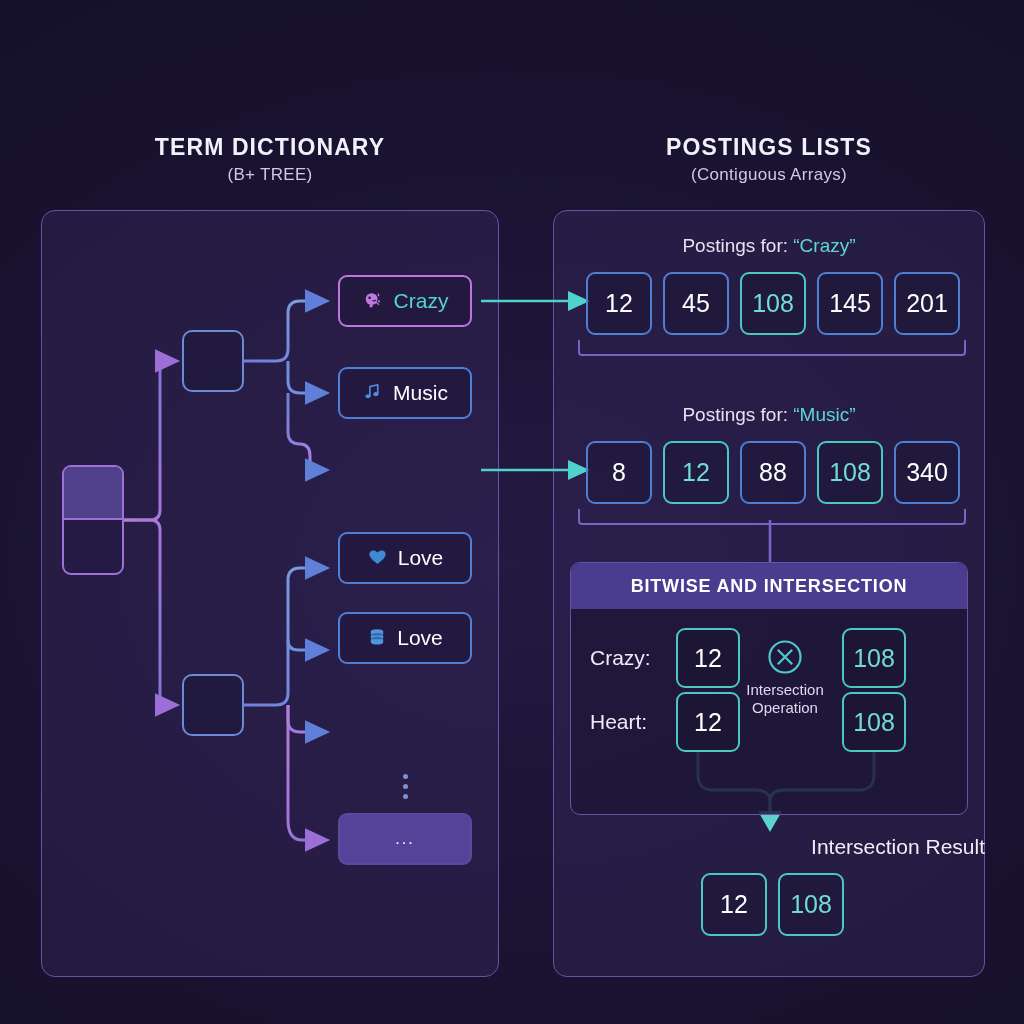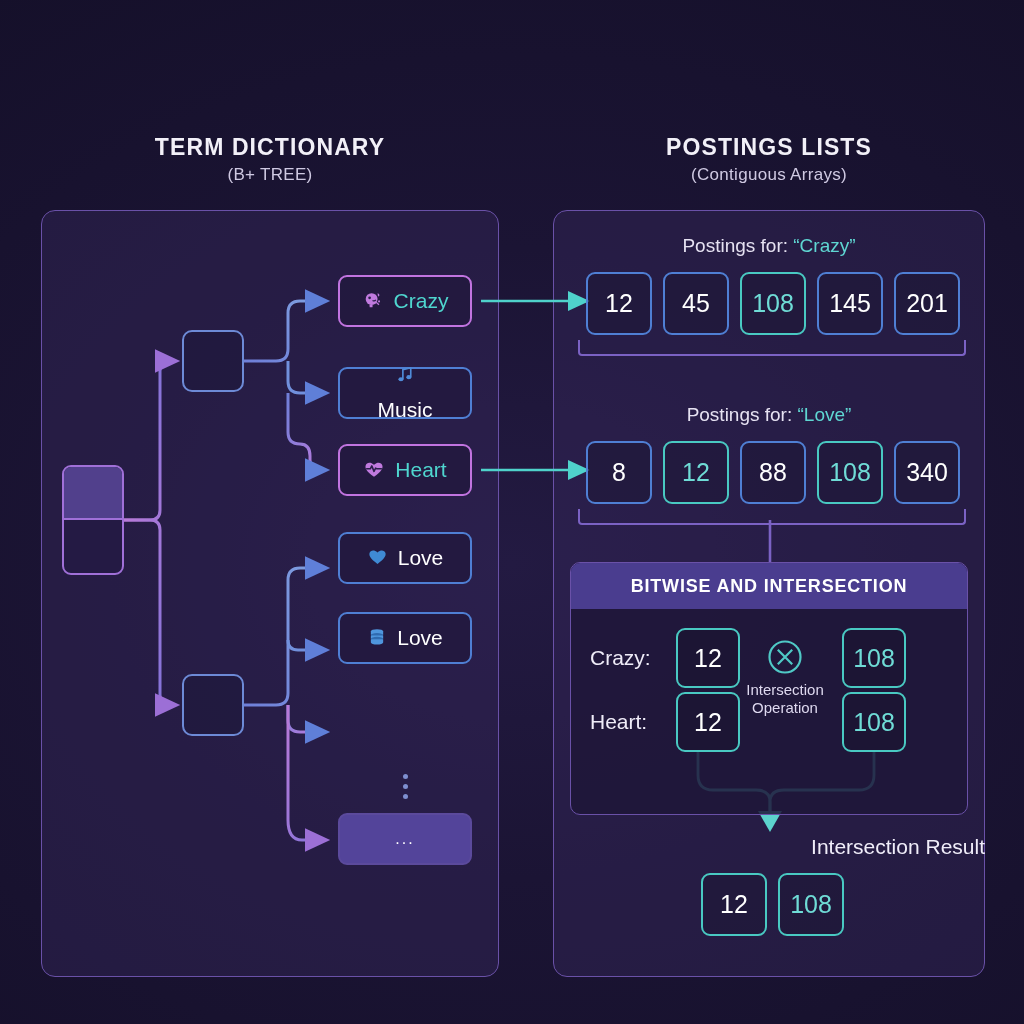--- a/index.html
+++ b/index.html
@@ -221,40 +221,31 @@
         <path d="M11.5 12.5 q2.3 1.2 3.6 -0.6" stroke="#2a1f4a" stroke-width="1.3" fill="none"></path>
         <rect x="8.3" y="17" width="3.2" height="3" rx=".6" fill="#c07ade"></rect>
         <path d="M17 5.2 q2.2 1 0.6 2.6" stroke="#c07ade" stroke-width="1.4" fill="none"></path>
         <circle cx="18.6" cy="13.5" r="1.1" fill="#c07ade"></circle>
         <path d="M15.5 14.5 l3 2.6" stroke="#c07ade" stroke-width="1.3"></path>
       </svg>
     </span>
     <span class="lbl teal">Crazy</span>
   </div>
 
-  <div class="leaf blue" style="left:338px; top:367px;flex-direction:column;">
+  <div class="leaf blue" style="left:338px; top:367px;">
     <span class="ico">
       <svg width="21" height="21" viewBox="0 0 24 24">
         <path d="M9 17.2 V6.4 l9 -2.1 v10.6" stroke="#4f8bd8" stroke-width="1.9" fill="none" stroke-linejoin="round"></path>
         <ellipse cx="6.8" cy="17.4" rx="2.9" ry="2.4" fill="#4f8bd8"></ellipse>
         <ellipse cx="15.8" cy="15" rx="2.9" ry="2.4" fill="#4f8bd8"></ellipse>
       </svg>
     </span>
     <span class="lbl">Music</span>
   </div>
 
-  <div class="leaf pink" style="left:338px; top:444px;">
-    <span class="ico">
-      <svg width="22" height="22" viewBox="0 0 24 24">
-        <path d="M12 20.5 C4 14.8 2 11.3 2.9 8.1 C3.8 5 8 3.7 12 7.4 C16 3.7 20.2 5 21.1 8.1 C22 11.3 20 14.8 12 20.5 Z" fill="#c07ade"></path>
-        <path d="M3.4 11.8 H8 l1.6 -3.2 l2.4 6 l1.8 -3.6 l1.3 0.8 H20.6" stroke="#2a1f4a" stroke-width="1.7" fill="none" stroke-linejoin="round"></path>
-      </svg>
-    </span>
-    <span class="lbl teal">Heart</span>
-  </div>
 
   <div class="leaf blue" style="left:338px; top:532px;">
     <span class="ico">
       <svg width="21" height="21" viewBox="0 0 24 24">
         <path d="M12 20.5 C4 14.8 2 11.3 2.9 8.1 C3.8 5 8 3.7 12 7.4 C16 3.7 20.2 5 21.1 8.1 C22 11.3 20 14.8 12 20.5 Z" fill="#3f8ad4"></path>
       </svg>
     </span>
     <span class="lbl">Love</span>
   </div>
 
@@ -295,21 +286,21 @@
     <div class="cell">45</div>
     <div class="cell hl">108</div>
     <div class="cell">145</div>
     <div class="cell">201</div>
   </div>
   <div class="bracket" style="left:578px; top:340px; width:388px;"></div>
 
   <div style="position:absolute; left:553px; top:404px; width:432px;">
     <div class="plist-title" style="top:0;">
       <span>Postings for:</span>
-      <span class="q">“Love”</span>
+      <span class="q">“Music”</span>
     </div>
   </div>
   <div class="cells" style="left:586px; top:441px;">
     <div class="cell">8</div>
     <div class="cell hl">12</div>
     <div class="cell">88</div>
     <div class="cell hl">108</div>
     <div class="cell">340</div>
   </div>
   <div class="bracket" style="left:578px; top:509px; width:388px;"></div>

